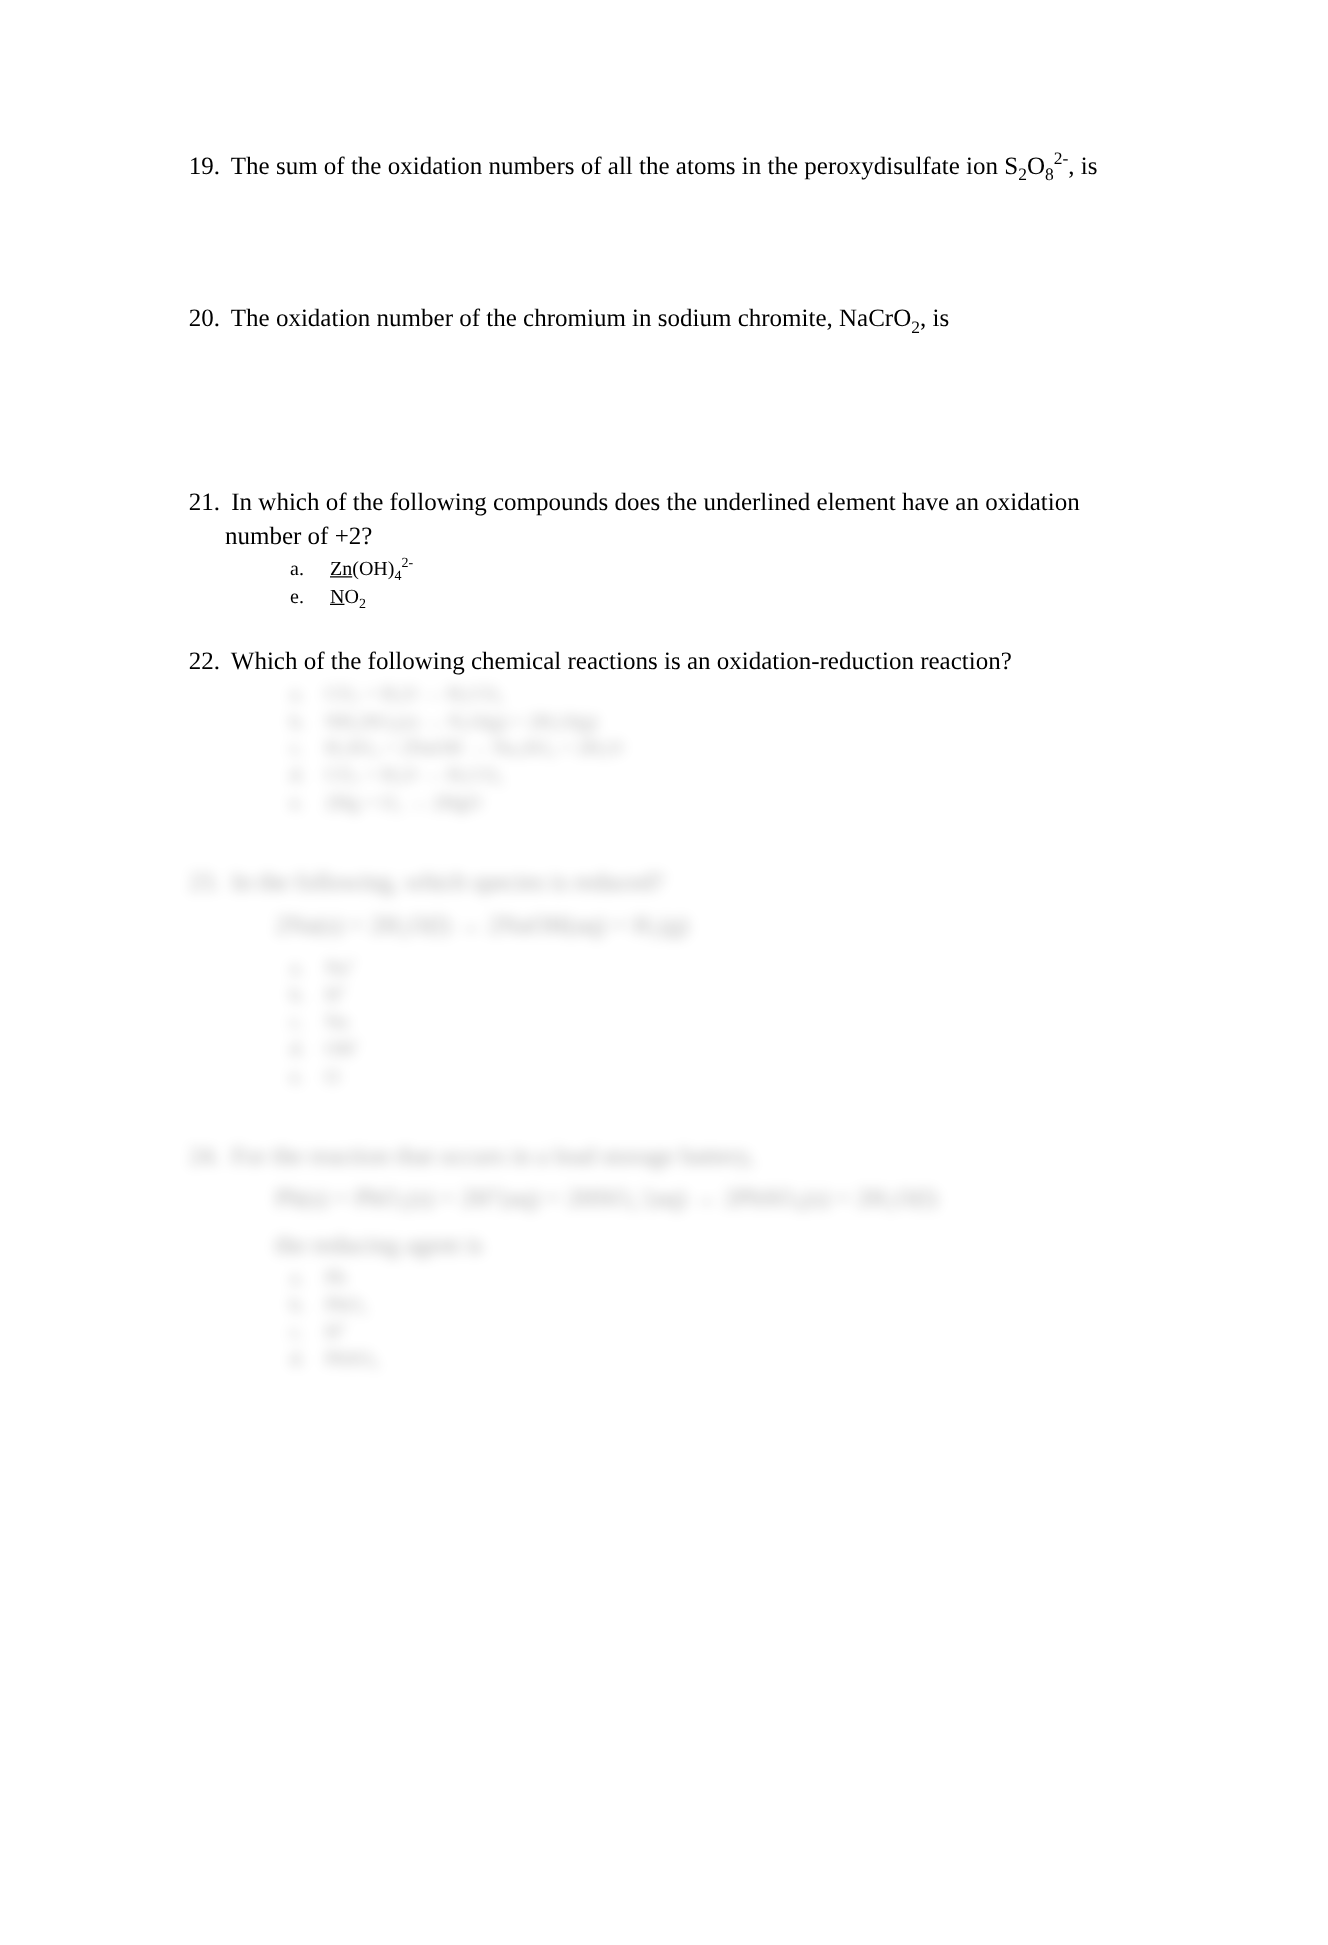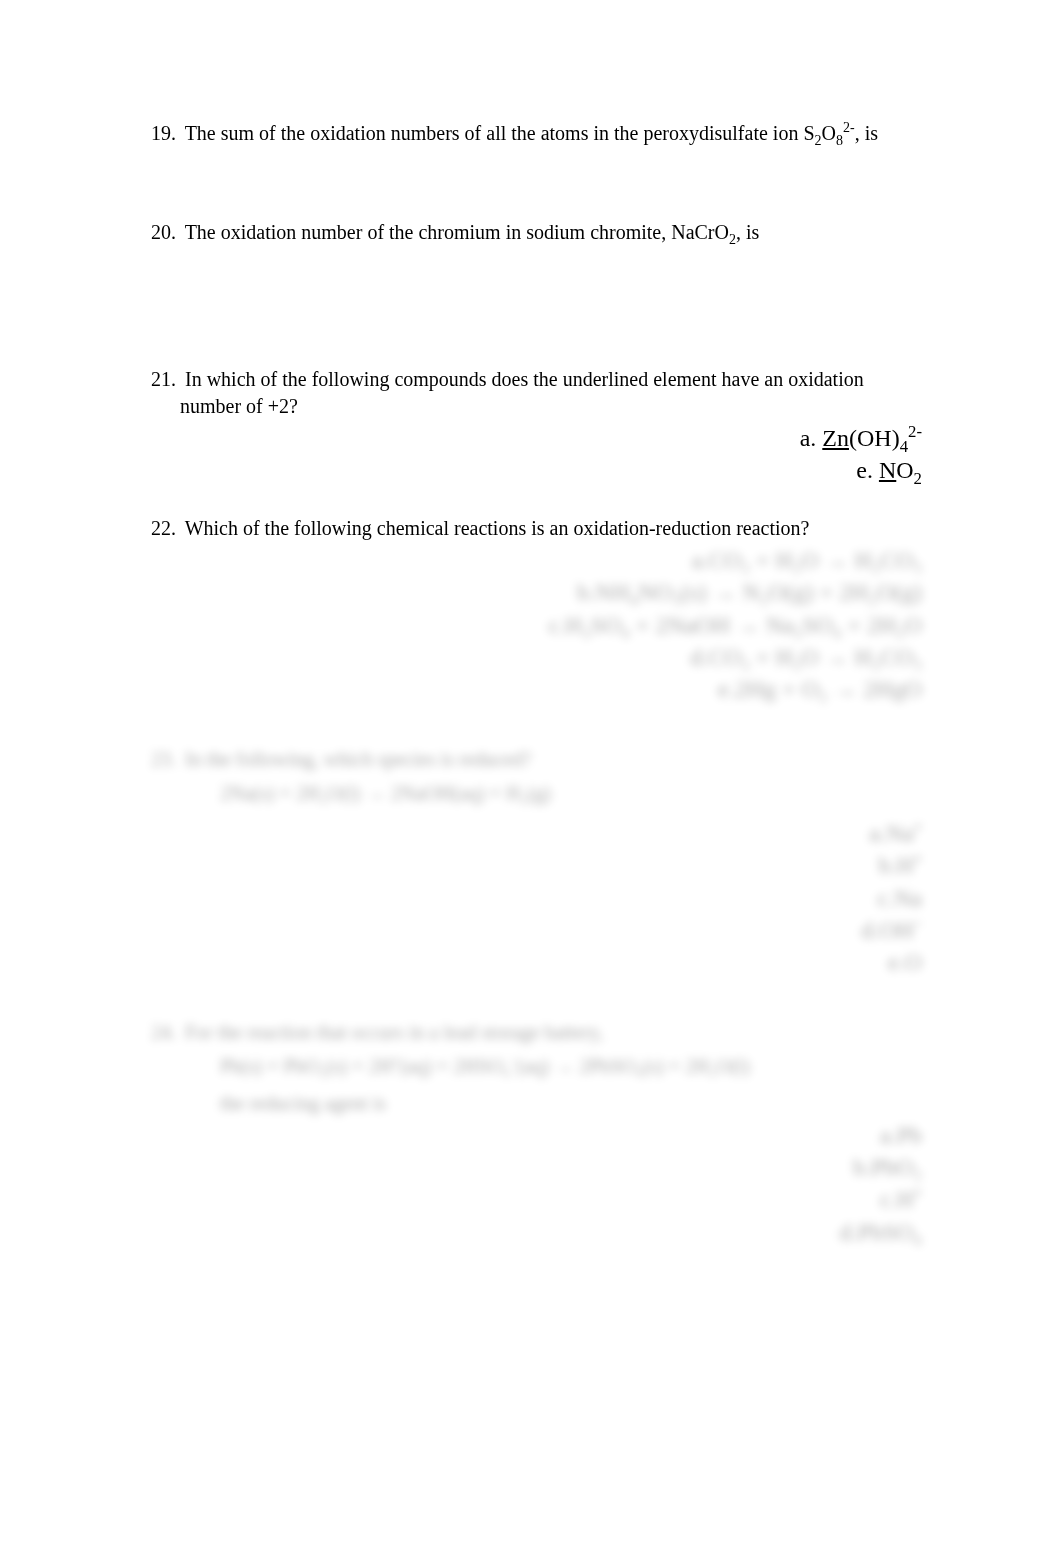--- a/index.html
+++ b/index.html
@@ -10,41 +10,40 @@
       width: 1062px;
     }
     .page {
       padding: 120px 140px 60px 180px;
     }
     .question {
       margin-bottom: 20px;
       font-size: 20px;
       line-height: 1.35;
     }
-    .q19 { margin-bottom: 72px; }
+    .q19 { margin-bottom: 95px; }
     .q20 { margin-bottom: 120px; }
     .q21 { margin-bottom: 28px; }
     .q22 { margin-bottom: 40px; }
     .q23 { margin-bottom: 40px; }
     .q24 { margin-bottom: 40px; }
     .q-number {
       display: inline-block;
       width: 34px;
       margin-left: -38px;
       text-align: right;
       padding-right: 4px;
     }
     .options {
       margin-top: 2px;
       margin-left: 52px;
     }
     .option {
-      font-size: 24px;
+      font-size: 16px;
       line-height: 1.35;
-      text-align: right;
     }
     .option .opt-letter {
       display: inline-block;
       width: 28px;
     }
     sub {
       font-size: 0.7em;
       vertical-align: sub;
       line-height: 0;
     }

